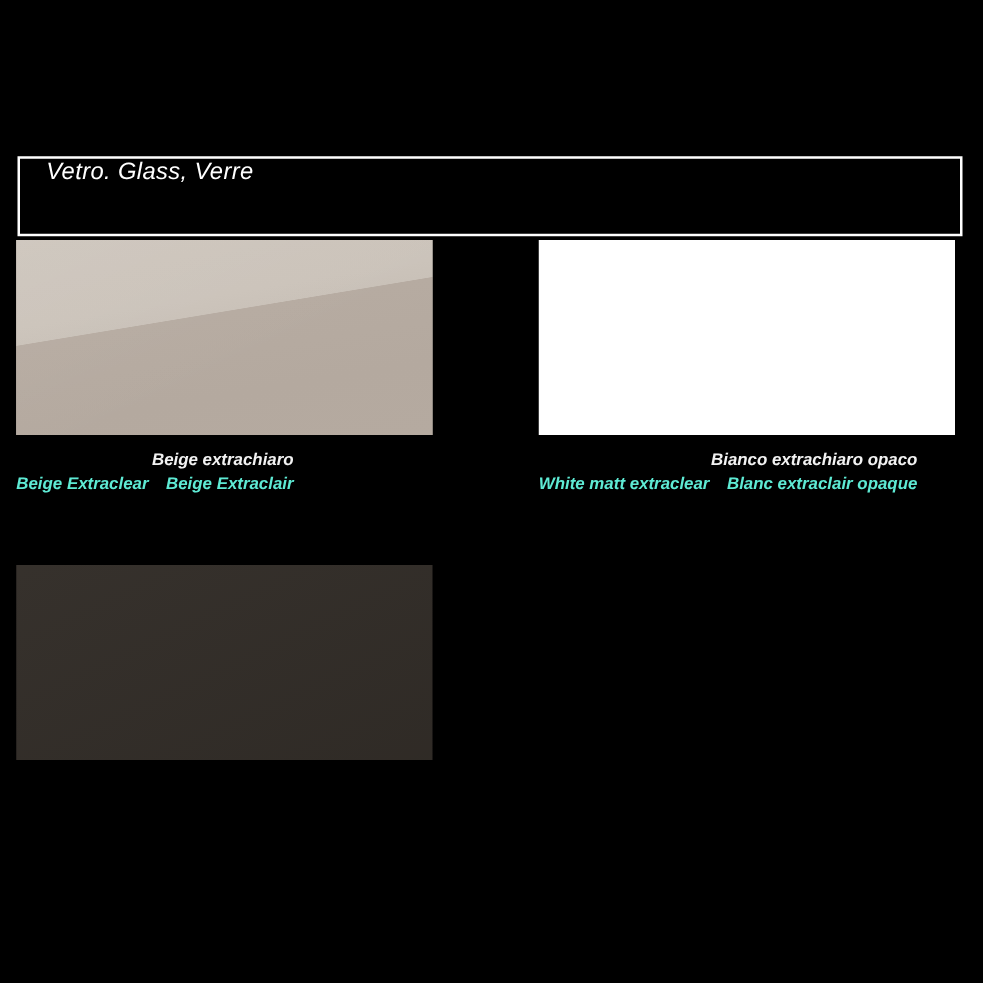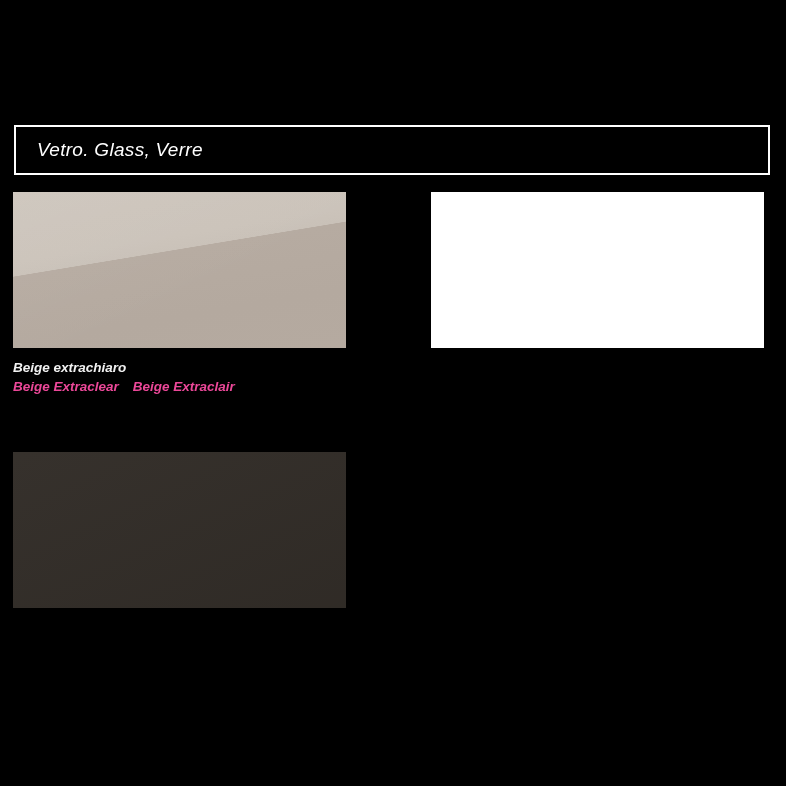--- a/index.html
+++ b/index.html
@@ -20,25 +20,25 @@
     height: 786px;
     background: #000000;
   }
 
   
   .header-box {
     position: absolute;
     left: 14px;
     top: 125px;
     width: 756px;
-    height: 50px;
+    height: 64px;
     border: 2px solid #ffffff;
     box-sizing: border-box;
     display: flex;
-    align-items: center;
+    align-items: flex-start;
   }
   .header-title {
     font-style: italic;
     font-size: 19px;
     font-weight: 400;
     letter-spacing: 0.3px;
     color: #ffffff;
     padding-left: 21px;
     white-space: nowrap;
   }
@@ -81,32 +81,33 @@
       rgba(255,255,255,0.018) 0%,
       rgba(0,0,0,0.05) 100%);
   }
 
   
   .caption {
     position: absolute;
     font-style: italic;
     line-height: 18.5px;
     white-space: nowrap;
+    text-align: right;
   }
   .caption-it {
     display: block;
     font-size: 13.5px;
     font-weight: 700;
     color: #f2f2f2;
   }
   .caption-tr {
     display: block;
     font-size: 13.5px;
     font-weight: 700;
-    color: #ec4899;
+    color: #5eead4;
   }
   .caption-tr .gap {
     display: inline-block;
     width: 14px;
   }
 </style>
 </head>
 <body>
 
 <div class="page">
@@ -119,20 +120,24 @@
     <div class="swatch swatch-beige"></div>
   </div>
   <div class="caption" style="left:13px; top:359px;">
     <span class="caption-it">Beige extrachiaro</span>
     <span class="caption-tr"><span>Beige Extraclear</span><span class="gap"></span><span>Beige Extraclair</span></span>
   </div>
 
   <div class="swatch-cell" style="left:431px; top:192px;">
     <div class="swatch swatch-white"></div>
   </div>
+  <div class="caption" style="left:431px; top:359px;">
+    <span class="caption-it">Bianco extrachiaro opaco</span>
+    <span class="caption-tr"><span>White matt extraclear</span><span class="gap"></span><span>Blanc extraclair opaque</span></span>
+  </div>
 
   <div class="swatch-cell" style="left:13px; top:452px;">
     <div class="swatch swatch-grey"></div>
   </div>
   <div class="caption" style="left:13px; top:619px;">
   </div>
 
 </div>
 
 </body></html>

